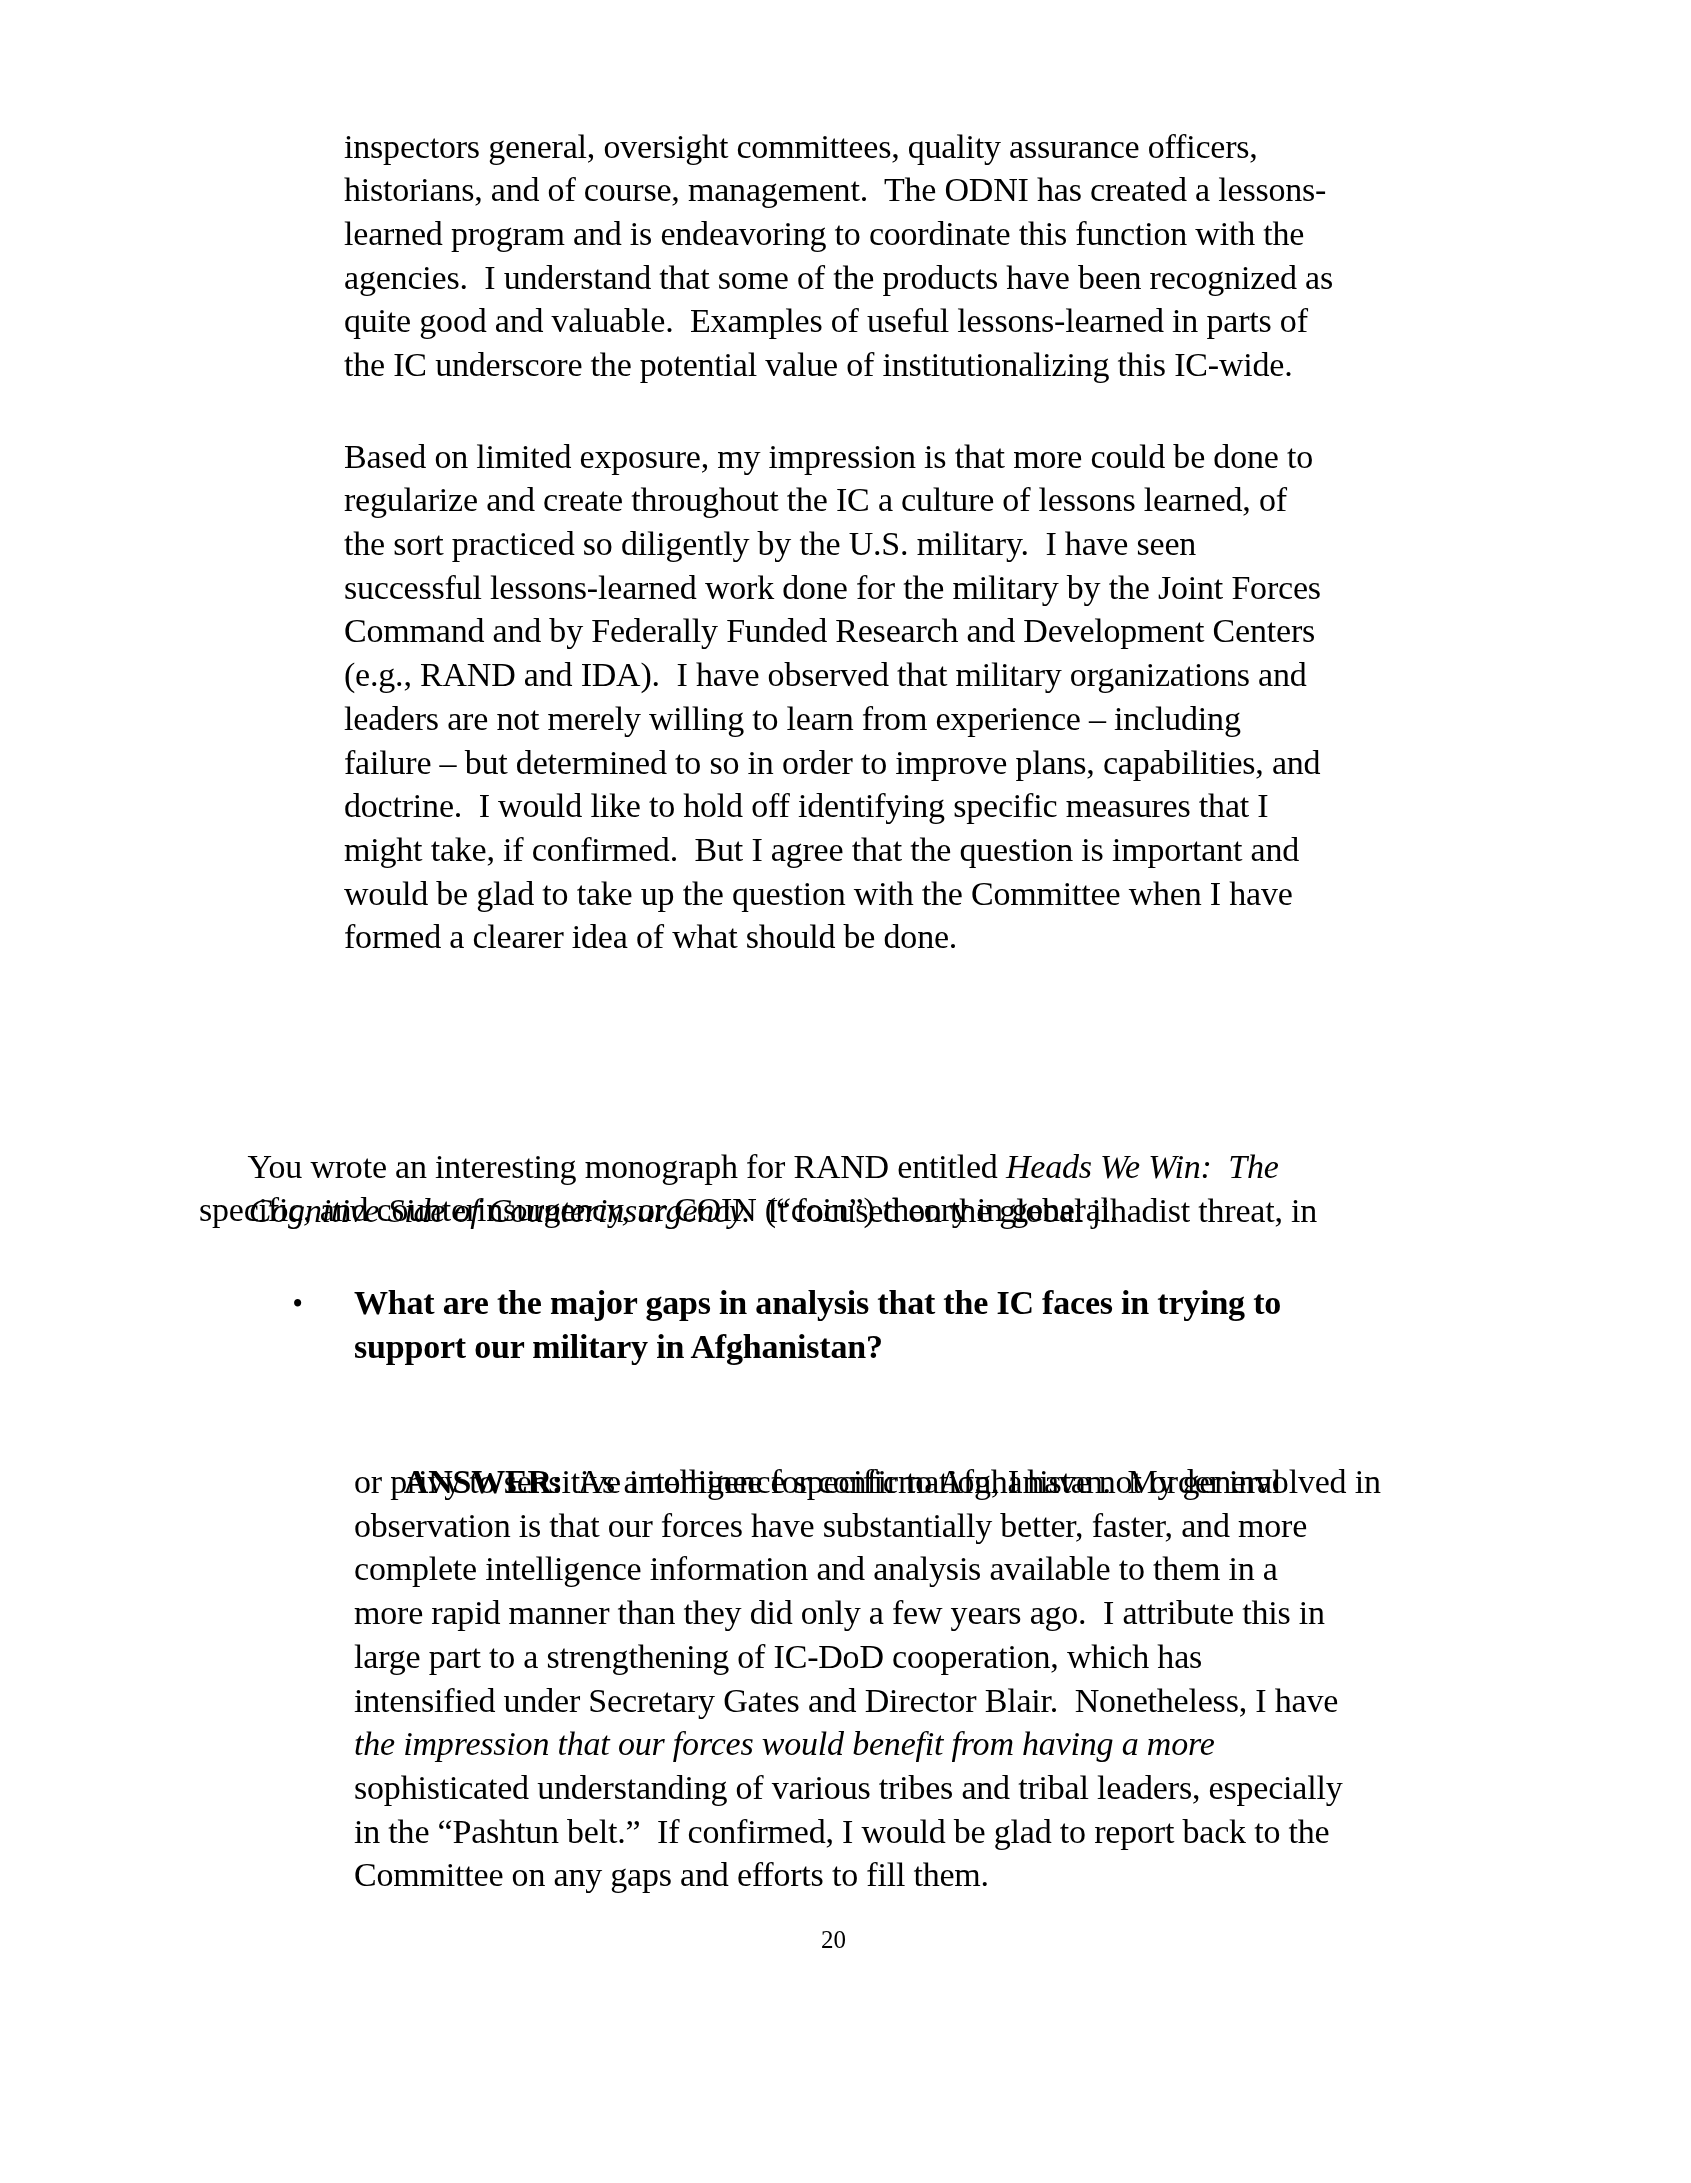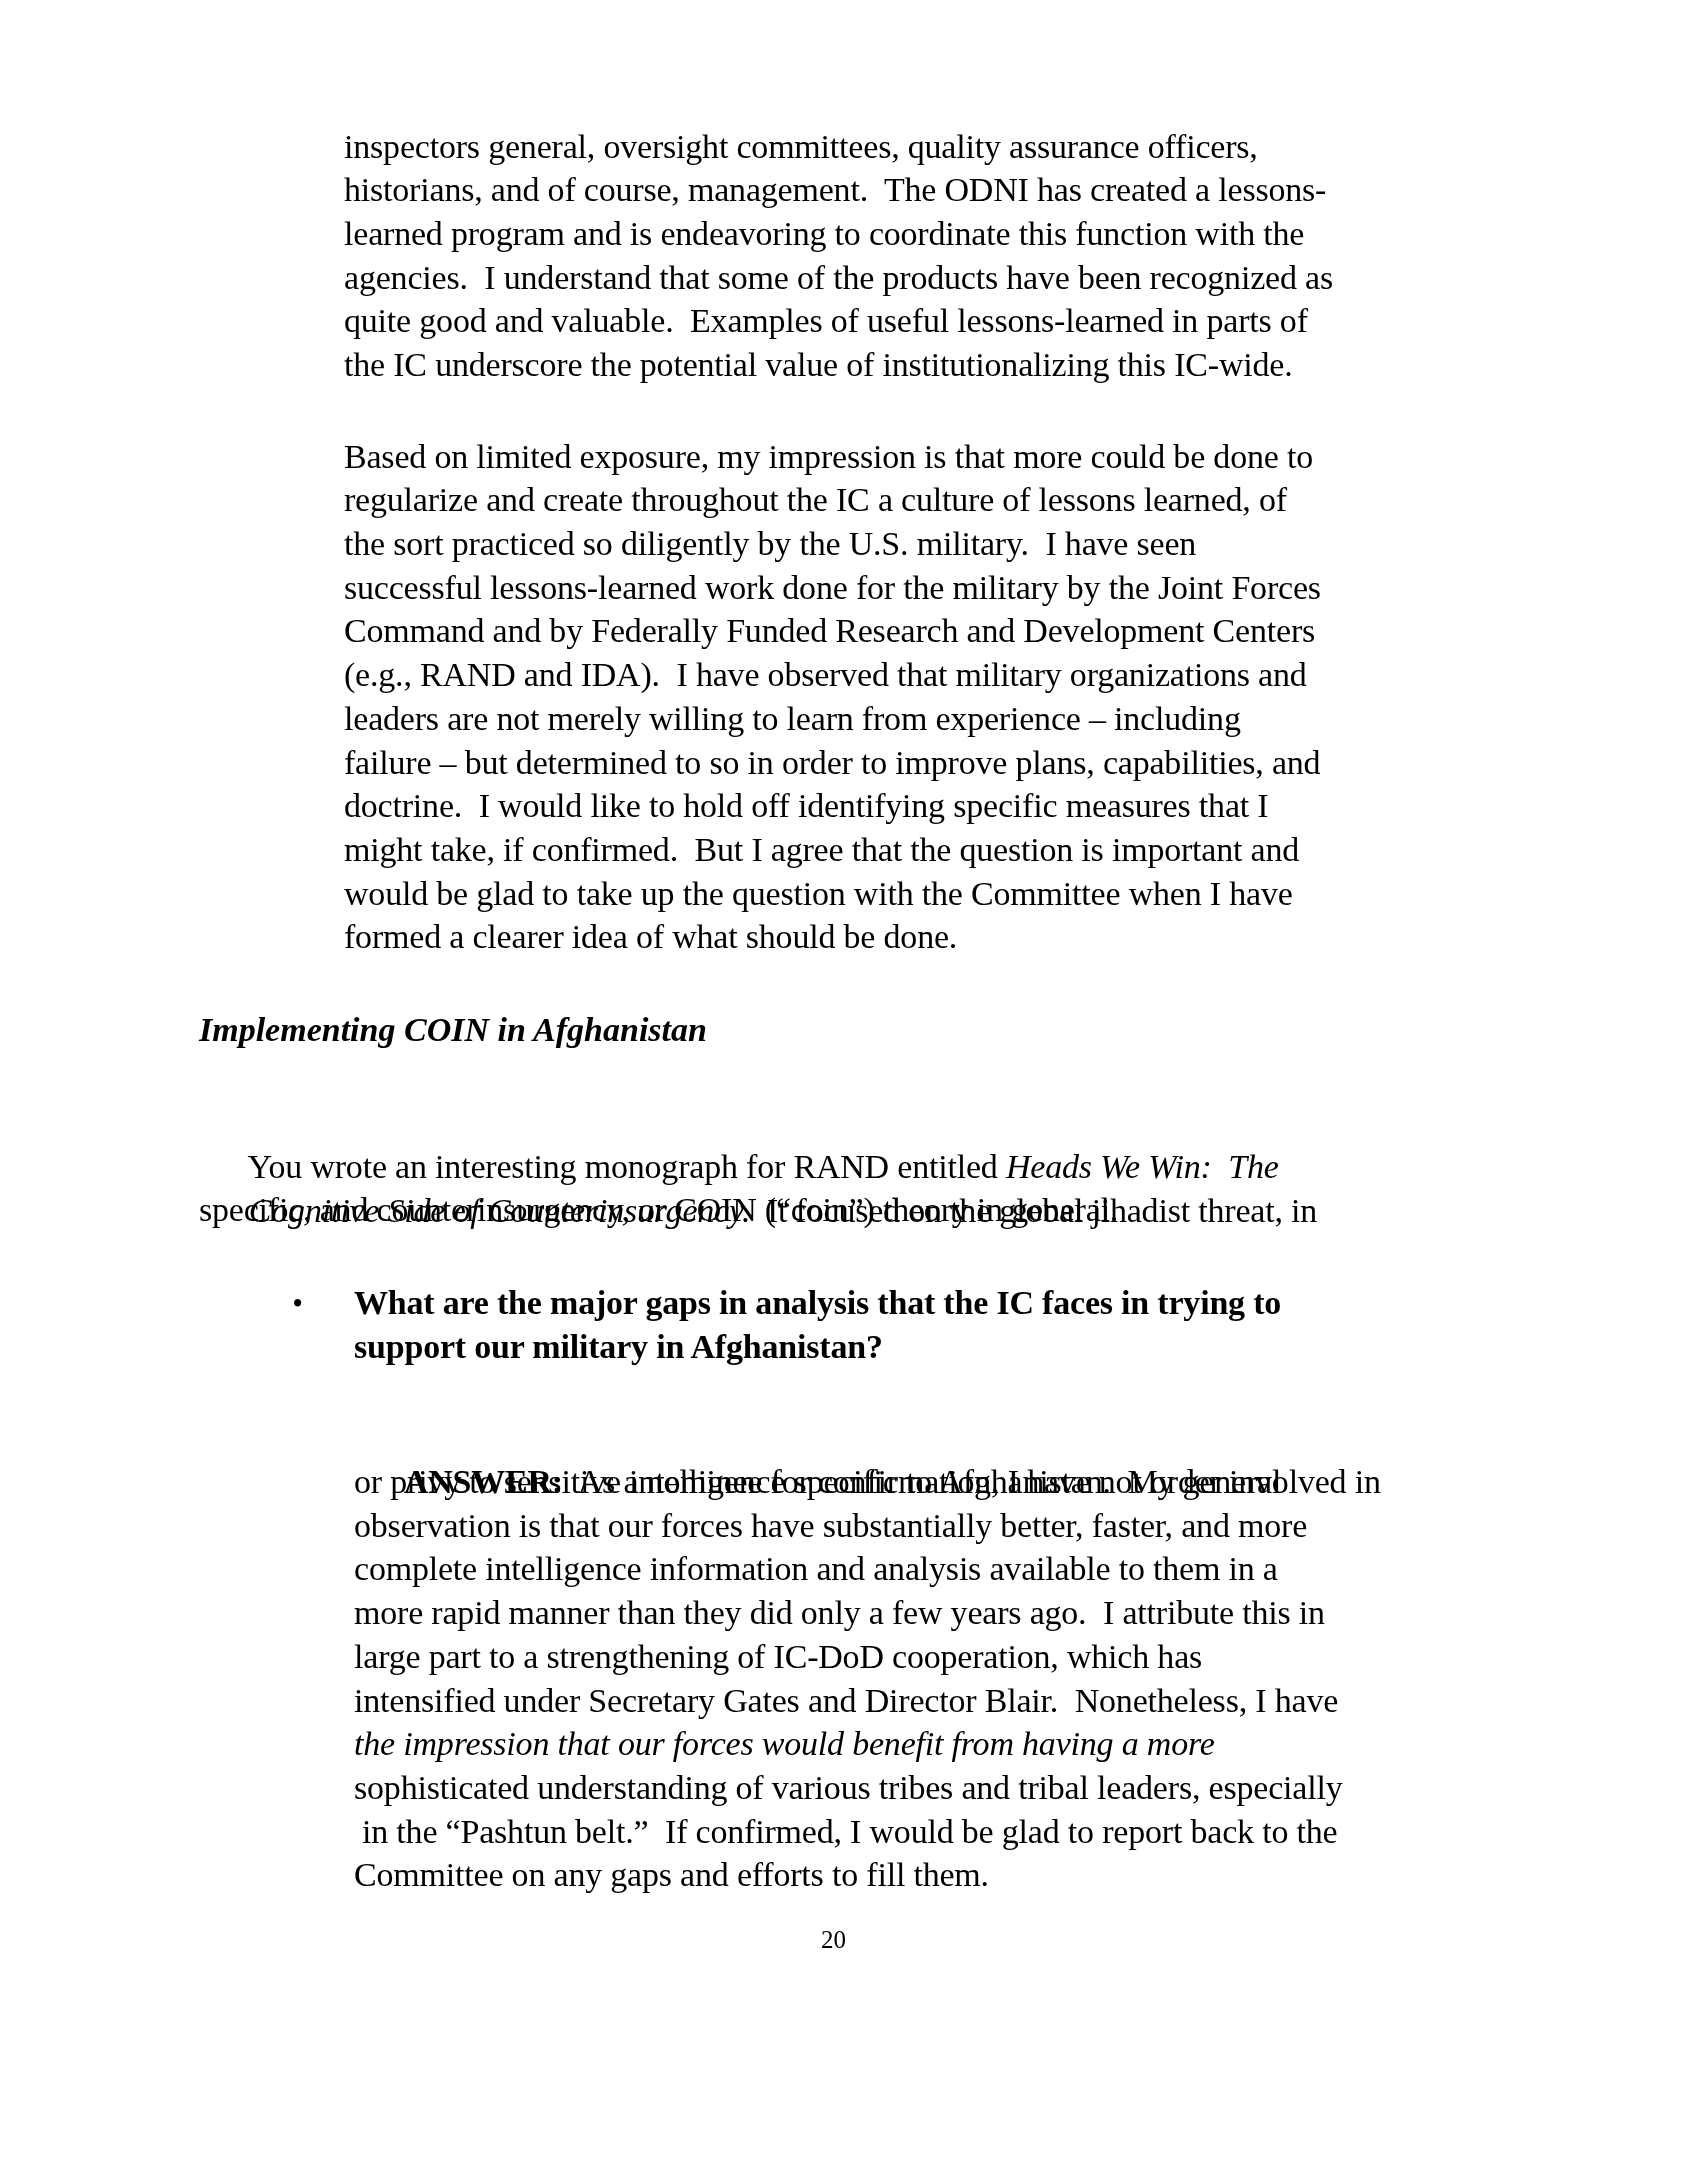--- a/index.html
+++ b/index.html
@@ -80,21 +80,20 @@
     <div class="line indent1" style="top: 609px; white-space: pre;">Command and by Federally Funded Research and Development Centers</div>
     <div class="line indent1" style="top: 653px; white-space: pre;">(e.g., RAND and IDA).  I have observed that military organizations and</div>
     <div class="line indent1" style="top: 697px; white-space: pre;">leaders are not merely willing to learn from experience – including</div>
     <div class="line indent1" style="top: 741px; white-space: pre;">failure – but determined to so in order to improve plans, capabilities, and</div>
     <div class="line indent1" style="top: 784px; white-space: pre;">doctrine.  I would like to hold off identifying specific measures that I</div>
     <div class="line indent1" style="top: 828px; white-space: pre;">might take, if confirmed.  But I agree that the question is important and</div>
     <div class="line indent1" style="top: 872px; white-space: pre;">would be glad to take up the question with the Committee when I have</div>
     <div class="line indent1" style="top: 915px; white-space: pre;">formed a clearer idea of what should be done.</div>
   </div>
 
-  <div class="heading" style="top: 1008px; white-space: pre;">Implementing COIN in Afghanistan</div>
 
   <div>
     <div class="line indent0" style="top: 1101px; white-space: pre;">
       <span>You wrote an interesting monograph for RAND entitled </span><span class="ital">Heads We Win:  The</span>
     </div>
     <div class="line indent0" style="top: 1145px; white-space: pre;">
       <span class="ital">Cognitive Side of Counterinsurgency.</span><span>  It focused on the global jihadist threat, in</span>
     </div>
     <div class="line indent0" style="top: 1188px; white-space: pre;">specific, and counterinsurgency, or COIN (“coin”) theory in general.</div>
   </div>
@@ -110,20 +109,20 @@
       <span class="bold">ANSWER:</span><span>  As a nominee for confirmation, I have not order involved in</span>
     </div>
     <div class="line indent2" style="top: 1460px; white-space: pre;">or privy to sensitive intelligence specific to Afghanistan.  My general</div>
     <div class="line indent2" style="top: 1504px; white-space: pre;">observation is that our forces have substantially better, faster, and more</div>
     <div class="line indent2" style="top: 1547px; white-space: pre;">complete intelligence information and analysis available to them in a</div>
     <div class="line indent2" style="top: 1591px; white-space: pre;">more rapid manner than they did only a few years ago.  I attribute this in</div>
     <div class="line indent2" style="top: 1635px; white-space: pre; text-align: center;">large part to a strengthening of IC-DoD cooperation, which has</div>
     <div class="line indent2" style="top: 1679px; white-space: pre;">intensified under Secretary Gates and Director Blair.  Nonetheless, I have</div>
     <div class="line indent2" style="top: 1722px; white-space: pre; font-style: italic;">the impression that our forces would benefit from having a more</div>
     <div class="line indent2" style="top: 1766px; white-space: pre;">sophisticated understanding of various tribes and tribal leaders, especially</div>
-    <div class="line indent2" style="top: 1810px; white-space: pre; margin-left: 8px;">in the “Pashtun belt.”  If confirmed, I would be glad to report back to the</div>
+    <div class="line indent2" style="top: 1810px; white-space: pre;">in the “Pashtun belt.”  If confirmed, I would be glad to report back to the</div>
     <div class="line indent2" style="top: 1853px; white-space: pre;">Committee on any gaps and efforts to fill them.</div>
   </div>
 
   <div class="page-number">20</div>
 
 </div>
 
 
 </body></html>

